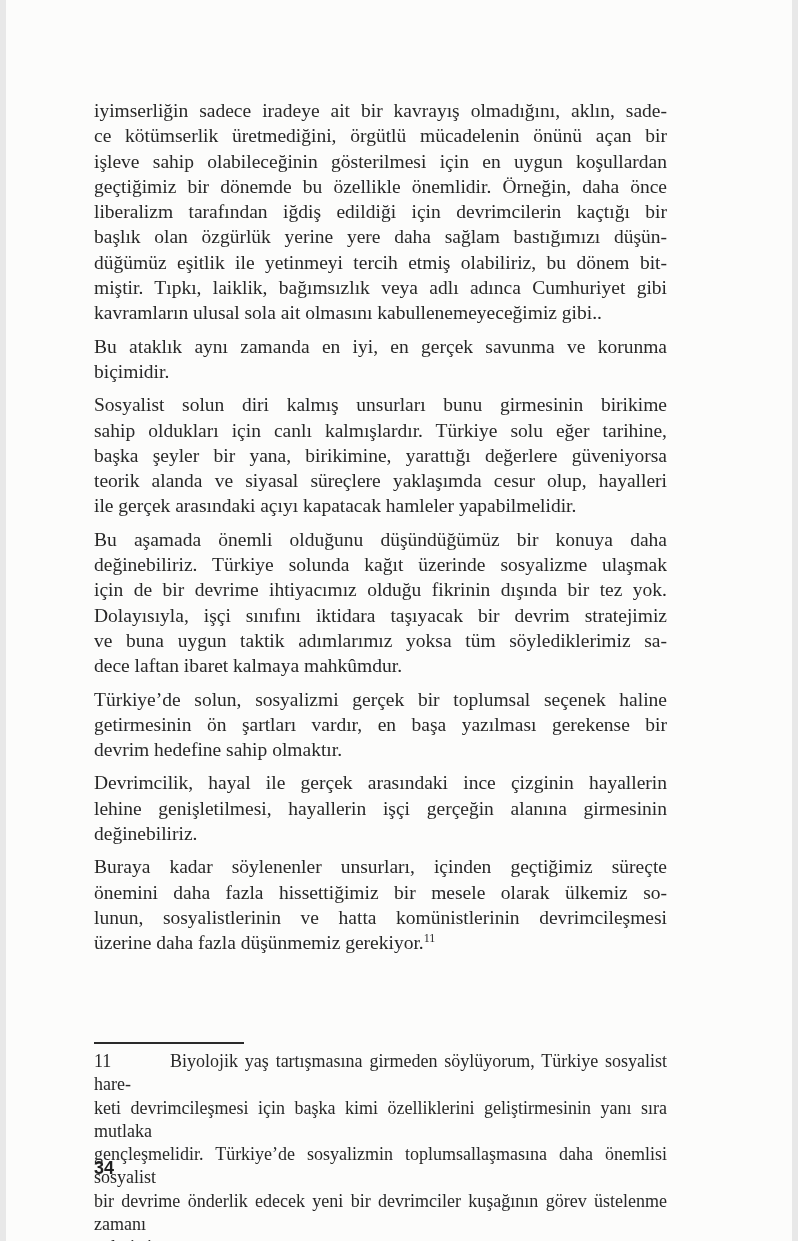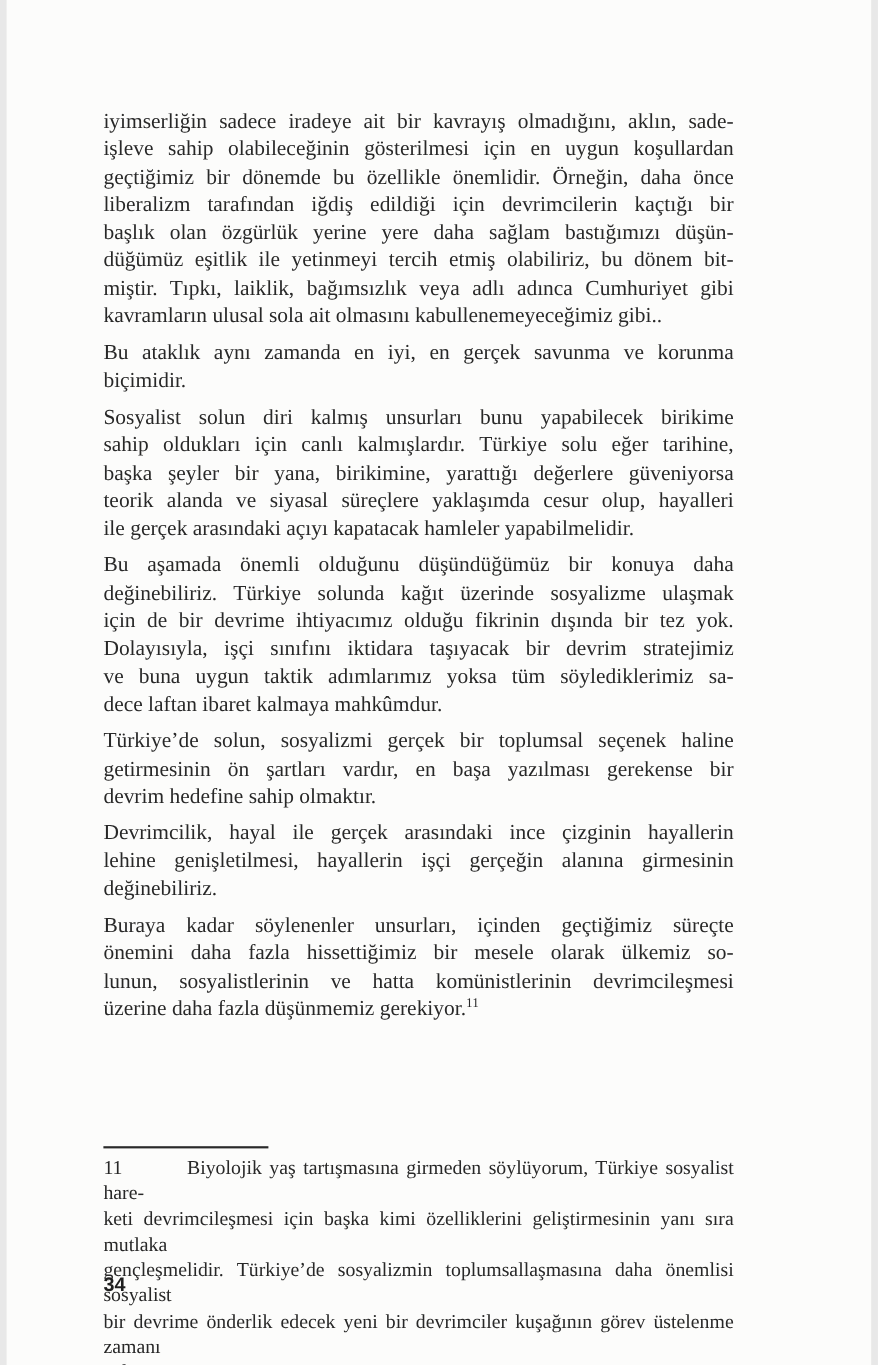--- a/index.html
+++ b/index.html
@@ -71,34 +71,35 @@
     color: #1f1f1f;
   }
 </style>
 </head>
 <body>
 
 <div class="page">
   <div class="body-text">
       <div class="para">
         <div class="line">iyimserliğin sadece iradeye ait bir kavrayış olmadığını, aklın, sade-</div>
+        <div class="line">ce kötümserlik üretmediğini, örgütlü mücadelenin önünü açan bir</div>
         <div class="line">işleve sahip olabileceğinin gösterilmesi için en uygun koşullardan</div>
         <div class="line">geçtiğimiz bir dönemde bu özellikle önemlidir. Örneğin, daha önce</div>
         <div class="line">liberalizm tarafından iğdiş edildiği için devrimcilerin kaçtığı bir</div>
         <div class="line">başlık olan özgürlük yerine yere daha sağlam bastığımızı düşün-</div>
         <div class="line">düğümüz eşitlik ile yetinmeyi tercih etmiş olabiliriz, bu dönem bit-</div>
         <div class="line">miştir. Tıpkı, laiklik, bağımsızlık veya adlı adınca Cumhuriyet gibi</div>
         <div class="line last">kavramların ulusal sola ait olmasını kabullenemeyeceğimiz gibi..</div>
       </div>
       <div class="para">
         <div class="line">Bu ataklık aynı zamanda en iyi, en gerçek savunma ve korunma</div>
         <div class="line last">biçimidir.</div>
       </div>
       <div class="para">
-        <div class="line">Sosyalist solun diri kalmış unsurları bunu yapabilecek birikime</div>
+        <div class="line">Sosyalist solun diri kalmış unsurları bunu girmesinin birikime</div>
         <div class="line">sahip oldukları için canlı kalmışlardır. Türkiye solu eğer tarihine,</div>
         <div class="line">başka şeyler bir yana, birikimine, yarattığı değerlere güveniyorsa</div>
         <div class="line">teorik alanda ve siyasal süreçlere yaklaşımda cesur olup, hayalleri</div>
         <div class="line last">ile gerçek arasındaki açıyı kapatacak hamleler yapabilmelidir.</div>
       </div>
       <div class="para">
         <div class="line">Bu aşamada önemli olduğunu düşündüğümüz bir konuya daha</div>
         <div class="line">değinebiliriz. Türkiye solunda kağıt üzerinde sosyalizme ulaşmak</div>
         <div class="line">için de bir devrime ihtiyacımız olduğu fikrinin dışında bir tez yok.</div>
         <div class="line">Dolayısıyla, işçi sınıfını iktidara taşıyacak bir devrim stratejimiz</div>

